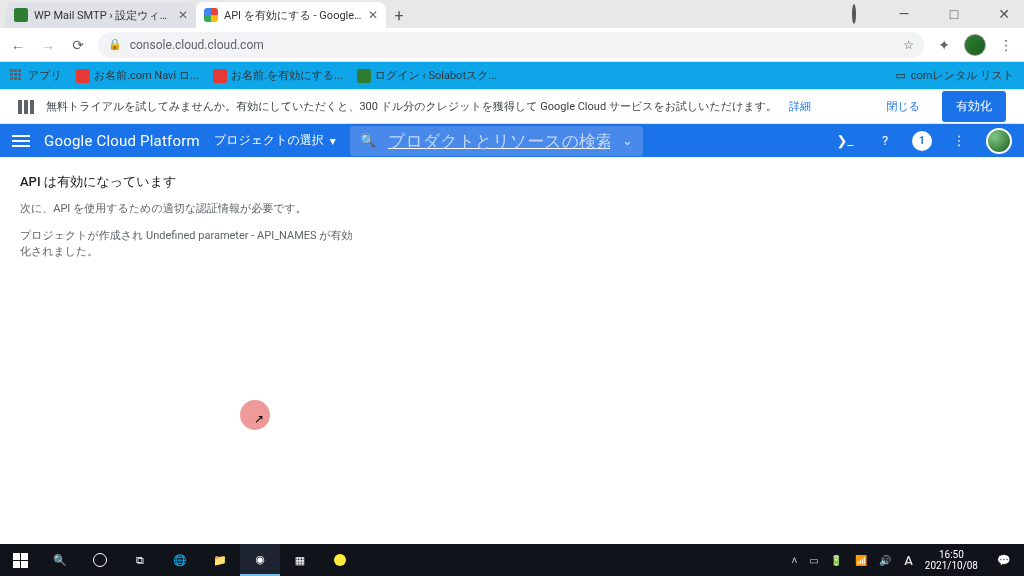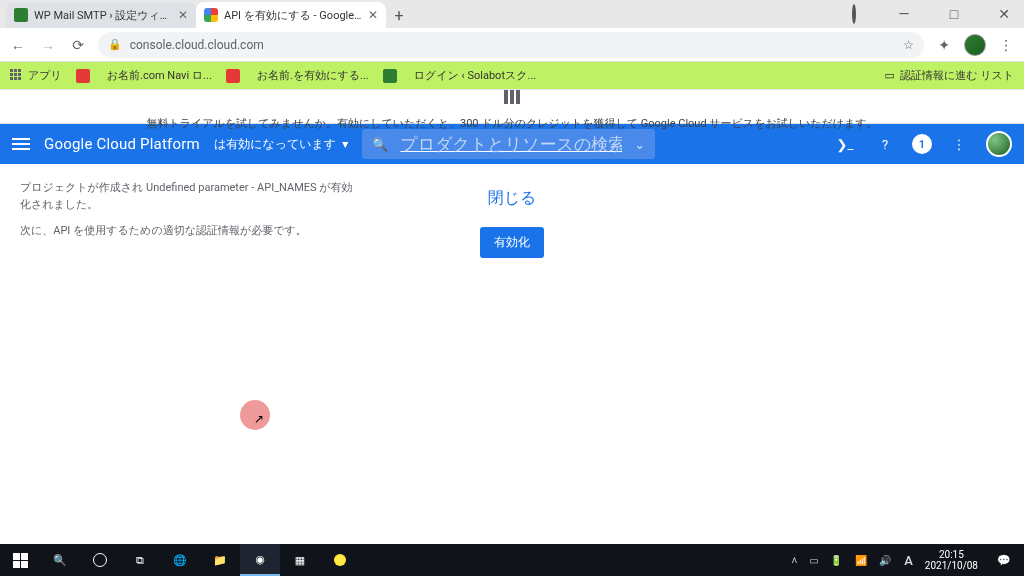--- a/index.html
+++ b/index.html
@@ -26,42 +26,42 @@
 .chrome-toolbar { height: 34px; background: #fff; border-bottom: 1px solid #e0e0e0; display: flex; align-items: center; padding: 0 8px; gap: 10px; }
 .navbtn { width: 20px; text-align: center; color: #5f6368; font-size: 14px; }
 .navbtn.disabled { color: #b0b0b0; }
 .omnibox { flex: 1; height: 26px; background: #f1f3f4; border-radius: 13px; display: flex; align-items: center; padding: 0 10px; gap: 8px; font-size: 12px; color: #5f6368; }
 .omnibox .lock { font-size: 11px; }
 .omnibox .url { color: #202124; }
 .tb-icon { width: 20px; text-align: center; color: #5f6368; font-size: 14px; }
 .avatar-btn { width: 22px; height: 22px; border-radius: 50%; background: linear-gradient(135deg,#2e7d32,#1b5e20); border: 1px solid #999; }
 
 
-.bkbar { height: 28px; background: #bef264; border-bottom: 1px solid #e5e5e5; display: flex; align-items: center; padding: 0 10px; gap: 14px; font-size: 11px; color: #333; }
+.bkbar { height: 28px; background: #0ea5e9; border-bottom: 1px solid #e5e5e5; display: flex; align-items: center; padding: 0 10px; gap: 14px; font-size: 11px; color: #333; }
 .bkbar .apps { display: flex; align-items: center; gap: 4px; }
 .bkbar .grid9 { width: 14px; height: 14px; display: grid; grid-template-columns: repeat(3,3px); grid-template-rows: repeat(3,3px); gap: 1px; }
 .bkbar .grid9 i { background: #5f6368; }
-.bk { display: flex; align-items: center; gap: 17px; }
+.bk { display: flex; align-items: center; gap: 4px; }
 .bk .fav { width: 14px; height: 14px; border-radius: 2px; }
 .bk .fav.onamae { background: #e53935; }
 .bk .fav.sola { background: #2e7d32; }
 .bkbar .spacer { flex: 1; }
 .readlist { display: flex; align-items: center; gap: 5px; color: #333; }
 
 
-.trial { height: 34px; background: #fff; border-bottom: 1px solid #e0e0e0; display: flex; align-items: center; padding: 0 18px; gap: 12px; font-size: 11px; color: #3c4043; flex-direction: column; }
+.trial { height: 34px; background: #fff; border-bottom: 1px solid #e0e0e0; display: flex; align-items: center; padding: 0 18px; gap: 12px; font-size: 11px; color: #3c4043; }
 .gifticon { display: flex; gap: 2px; }
 .gifticon i { width: 4px; height: 14px; background: #5f6368; }
 .trial a { color: #1a73e8; text-decoration: none; }
 .trial .sp { flex: 1; }
-.btn-txt { padding: 6px 10px; font-size: 16px; color: #1a73e8; text-align: center; }
+.btn-txt { padding: 6px 10px; font-size: 11px; color: #1a73e8; text-align: center; }
 .btn-blue { padding: 7px 14px; background: #1a73e8; color: #fff; font-size: 12px; border-radius: 3px; }
 
 
-.gcpbar { height: 40px; background: #1a73e8; color: #fff; display: flex; align-items: center; padding: 0 12px; gap: 14px; font-size: 13px; }
+.gcpbar { height: 33px; background: #1a73e8; color: #fff; display: flex; align-items: center; padding: 0 12px; gap: 14px; font-size: 13px; }
 .hamb { width: 18px; height: 12px; display: flex; flex-direction: column; justify-content: space-between; }
 .hamb i { height: 2px; background: #fff; }
 .logo { font-size: 15px; font-weight: 400; letter-spacing: .2px; }
 .projsel { display: flex; align-items: center; gap: 6px; font-size: 12px; }
 .gcpsearch { flex: 1; max-width: 460px; height: 30px; background: #4889e9; border-radius: 3px; display: flex; align-items: center; padding: 0 10px; gap: 12px; }
 .gcpsearch input { flex: 1; background: transparent; border: none; outline: none; color: #fff; font-size: 17px; text-decoration: underline; }
 .gcpsearch input::placeholder { color: #c3d7f5; }
 .gcpsearch .caret { color: #cfe1fb; }
 .rspacer { flex: 1; }
 .gcpicon { width: 26px; text-align: center; font-size: 13px; }
@@ -154,21 +154,21 @@
     <span class="fav onamae"></span>
     <span>お名前.を有効にする...</span>
   </div>
   <div class="bk">
     <span class="fav sola"></span>
     <span>ログイン ‹ Solabotスク...</span>
   </div>
   <div class="spacer"></div>
   <div class="readlist">
     <span>▭</span>
-    <span>認証情報に進む リスト</span>
+    <span>comレンタル リスト</span>
   </div>
 </div>
 
 <div class="trial">
   <span class="gifticon">
       <i></i>
       <i></i>
       <i></i>
     </span>
   <span>無料トライアルを試してみませんか。有効にしていただくと、300 ドル分のクレジットを獲得して Google Cloud サービスをお試しいただけます。</span>
@@ -179,39 +179,40 @@
 </div>
 
 <div class="gcpbar">
   <span class="hamb">
       <i></i>
       <i></i>
       <i></i>
     </span>
   <span class="logo">Google Cloud Platform</span>
   <span class="projsel">
-    <span>は有効になっています</span>
+    <span>プロジェクトの選択</span>
     <span>▾</span>
   </span>
   <div class="gcpsearch">
     <span>🔍</span>
     <input placeholder="プロダクトとリソースの検索" style="">
     <span class="caret">⌄</span>
   </div>
   <span class="rspacer"></span>
   <span class="gcpicon">❯_</span>
   <span class="gcpicon">?</span>
   <span class="badge1">1</span>
   <span class="gcpicon">⋮</span>
   <span class="gcp-avatar"></span>
 </div>
 
 <div class="content">
+  <h2>API は有効になっています</h2>
+  <p>次に、API を使用するための適切な認証情報が必要です。</p>
   <p>プロジェクトが作成され Undefined parameter - API_NAMES が有効化されました。</p>
-  <p>次に、API を使用するための適切な認証情報が必要です。</p>
 </div>
 
 <div class="cursor-hl"></div>
 
 <div class="taskbar">
   <div class="tb">
       <span class="win">
         <i></i>
         <i></i>
         <i></i>
@@ -233,17 +234,17 @@
   <div class="spacer"></div>
   <div class="tray">
     <span>˄</span>
     <span>▭</span>
     <span>🔋</span>
     <span>📶</span>
     <span>🔊</span>
     <span style="font-size:13px;font-weight:500">A</span>
   </div>
   <div class="clock">
-    <div>20:15</div>
+    <div>16:50</div>
     <div>2021/10/08</div>
   </div>
   <div class="tb">💬</div>
 </div>
 
 </body></html>

